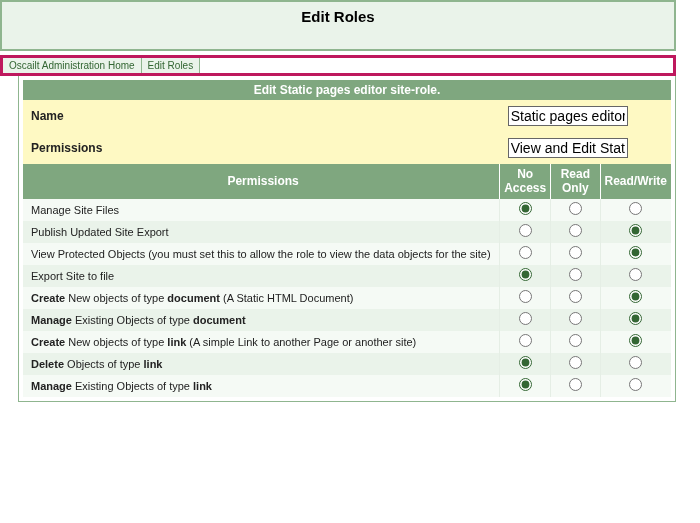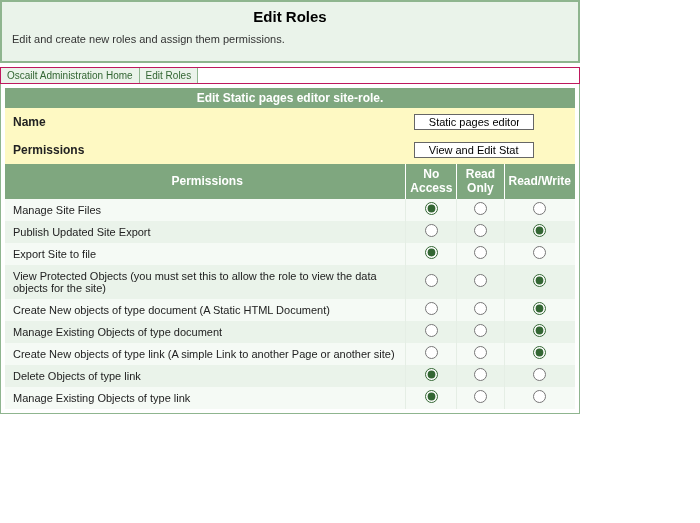--- a/index.html
+++ b/index.html
@@ -5,62 +5,63 @@
   * { box-sizing: border-box; }
   body {
     margin: 0;
     padding: 0;
     font-family: Verdana, Arial, sans-serif;
     font-size: 11px;
     background: #ffffff;
     color: #333333;
   }
   .page {
-    width: 580px;
+    width: 676px;
     border-radius: 19px;
   }
   .header-panel {
     border: 2px solid #8fb58f;
     background: #eaf3ea;
     padding: 6px 10px 16px 10px;
     margin-bottom: 4px;
   }
   .header-title {
     text-align: center;
     font-weight: bold;
     font-size: 15px;
     color: #000;
     margin-bottom: 8px;
   }
   .header-desc {
     font-size: 11px;
     color: #333;
   }
   .breadcrumb-bar {
-    border: 1px solid #be185d;
+    border: 3px solid #be185d;
     padding: 0;
     font-size: 10px;
     background: #fff;
   }
   .breadcrumb-inner {
     display: flex;
   }
   .breadcrumb-item {
     background: #eaf3ea;
     padding: 2px 6px;
     border-right: 1px solid #8fb58f;
     color: #336633;
     cursor: pointer;
   }
   .breadcrumb-item:last-child { border-right: 1px solid #8fb58f; }
   .content-panel {
     border: 1px solid #8fb58f;
     border-top: none;
     padding: 4px;
     background: #fff;
+    margin-left: 18px;
   }
   table.form-table {
     width: 100%;
     border-collapse: collapse;
     margin-top: 0;
   }
   .section-header td {
     background: #7fa77f;
     color: #fff;
     font-weight: bold;
@@ -72,22 +73,22 @@
     background: #fef9c3;
     padding: 6px 8px;
     font-size: 12px;
     color: #222;
   }
   .field-row td.label {
     font-weight: bold;
     width: 500px;
   }
   .field-row input[type="text"] {
-    font-size: 11px;
-    padding: 1px 14px;
+    font-size: 14px;
+    padding: 1px 2px;
     width: 120px;
     border: 1px solid #666;
   }
   .perm-header td {
     background: #7fa77f;
     color: #fff;
     font-weight: bold;
     text-align: center;
     padding: 3px 4px;
     font-size: 12px;
@@ -104,34 +105,33 @@
   .perm-row:nth-child(odd) td { background: #f5faf5; }
   .perm-row:nth-child(even) td { background: #eaf3ea; }
   .perm-row td.radio-cell {
     text-align: center;
     padding: 3px;
     border-left: 1px solid #e5eee5;
   }
   .perm-row td.label-cell {
     color: #222;
   }
-  .perm-row td.label-cell b { font-weight: normal; }
+  .perm-row td.label-cell b { font-weight: bold; }
   input[type="radio"] {
     margin: 0;
     accent-color: #336633;
   }
 </style>
 </head>
 <body>
 
 <div class="page">
 
   <div class="header-panel">
     <div class="header-title">Edit Roles</div>
-    <div class="header-desc">Edit and create new roles and assign them permissions.</div>
   </div>
 
   <div class="breadcrumb-bar">
     <div class="breadcrumb-inner" id="breadcrumb-inner">
         <span class="breadcrumb-item">Oscailt Administration Home</span>
         <span class="breadcrumb-item">Edit Roles</span>
       </div>
   </div>
 
   <div class="content-panel">
@@ -166,32 +166,32 @@
             <td class="radio-cell"><input type="radio" name="perm_0" style=""></td>
             <td class="radio-cell"><input type="radio" name="perm_0" style=""></td>
           </tr>
           <tr class="perm-row">
             <td class="label-cell">Publish Updated Site Export</td>
             <td class="radio-cell"><input type="radio" name="perm_1" style=""></td>
             <td class="radio-cell"><input type="radio" name="perm_1" style=""></td>
             <td class="radio-cell"><input type="radio" name="perm_1" checked="" style=""></td>
           </tr>
           <tr class="perm-row">
+            <td class="label-cell">View Protected Objects (you must set this to allow the role to view the data objects for the site)</td>
+            <td class="radio-cell"><input type="radio" name="perm_3" style=""></td>
+            <td class="radio-cell"><input type="radio" name="perm_3" style=""></td>
+            <td class="radio-cell"><input type="radio" name="perm_3" checked="" style=""></td>
+          </tr>
+          <tr class="perm-row">
             <td class="label-cell">Export Site to file</td>
             <td class="radio-cell"><input type="radio" name="perm_2" checked="" style=""></td>
             <td class="radio-cell"><input type="radio" name="perm_2" style=""></td>
             <td class="radio-cell"><input type="radio" name="perm_2" style=""></td>
           </tr>
           <tr class="perm-row">
-            <td class="label-cell">View Protected Objects (you must set this to allow the role to view the data objects for the site)</td>
-            <td class="radio-cell"><input type="radio" name="perm_3" style=""></td>
-            <td class="radio-cell"><input type="radio" name="perm_3" style=""></td>
-            <td class="radio-cell"><input type="radio" name="perm_3" checked="" style=""></td>
-          </tr>
-          <tr class="perm-row">
             <td class="label-cell"><b>Create</b> New objects of type <b>document</b> (A Static HTML Document)</td>
             <td class="radio-cell"><input type="radio" name="perm_4" style=""></td>
             <td class="radio-cell"><input type="radio" name="perm_4" style=""></td>
             <td class="radio-cell"><input type="radio" name="perm_4" checked="" style=""></td>
           </tr>
           <tr class="perm-row">
             <td class="label-cell"><b>Manage</b> Existing Objects of type <b>document</b></td>
             <td class="radio-cell"><input type="radio" name="perm_6" style=""></td>
             <td class="radio-cell"><input type="radio" name="perm_6" style=""></td>
             <td class="radio-cell"><input type="radio" name="perm_6" checked="" style=""></td>

